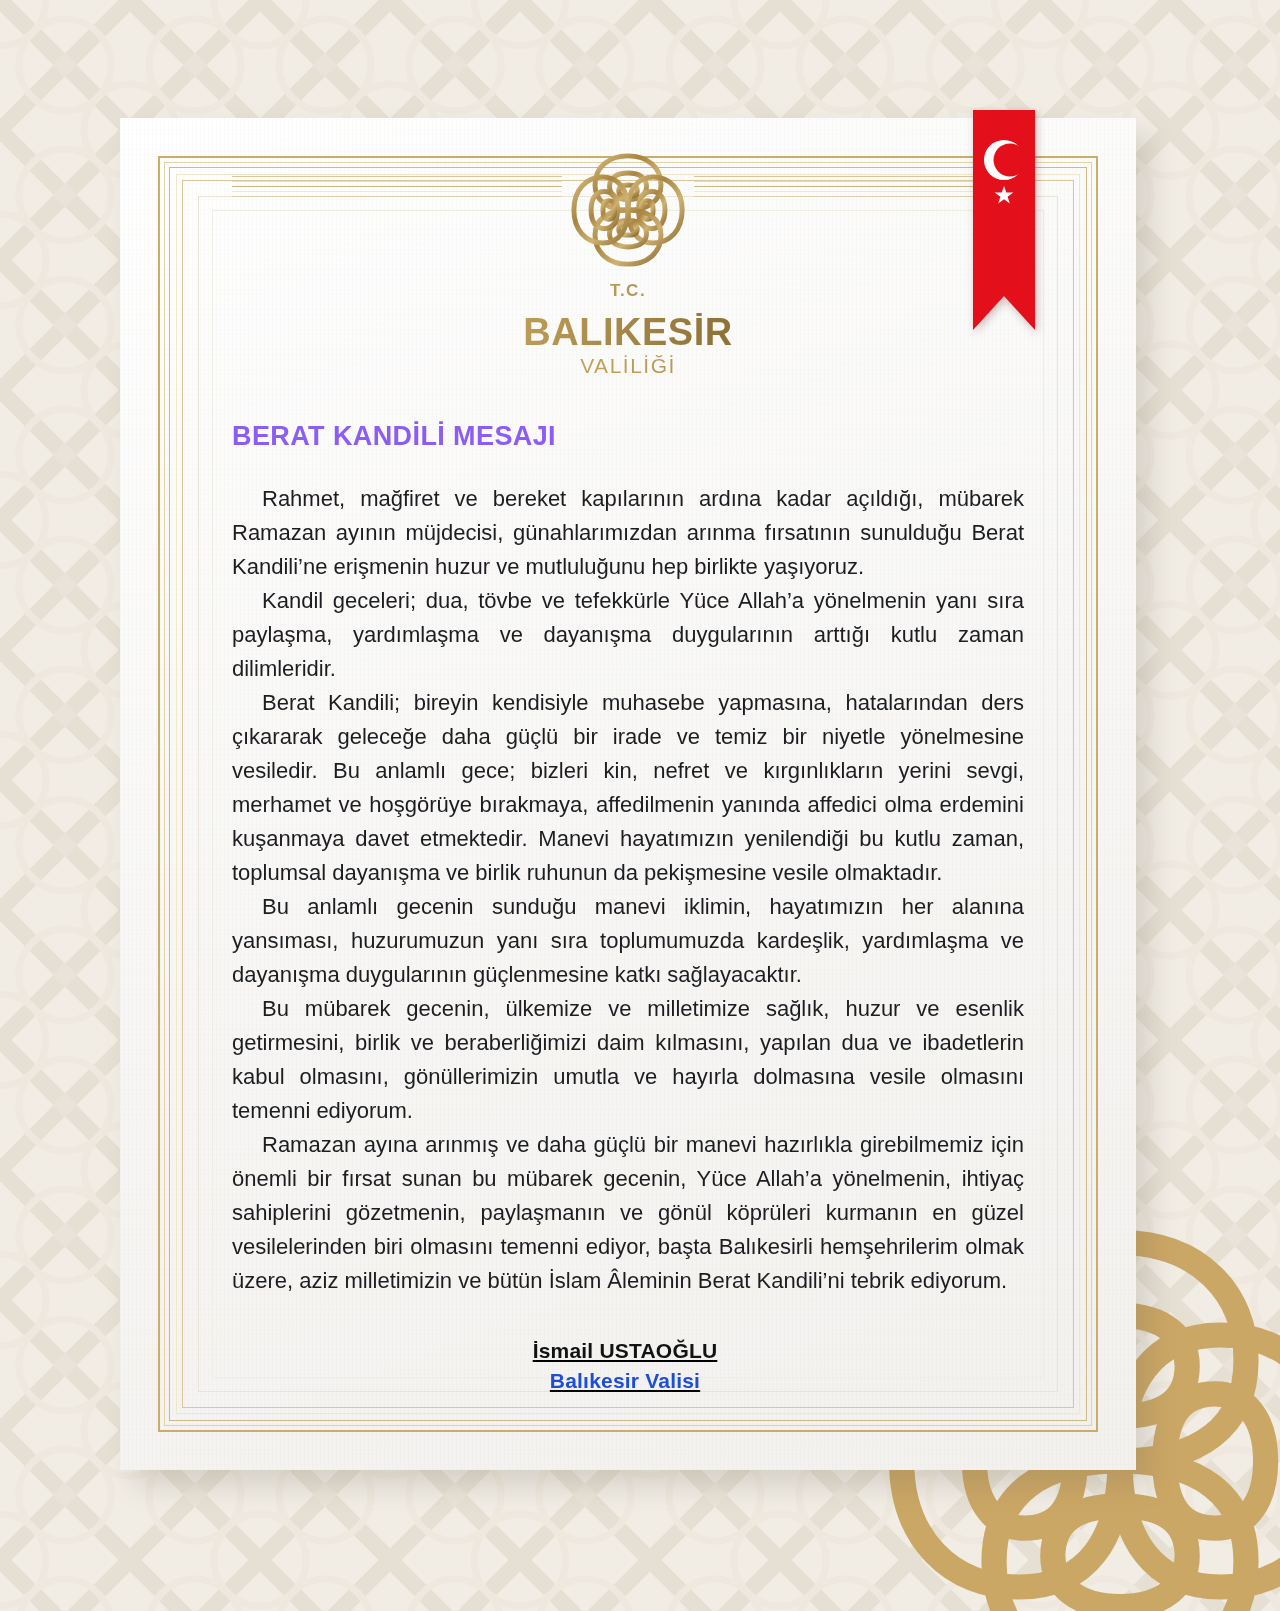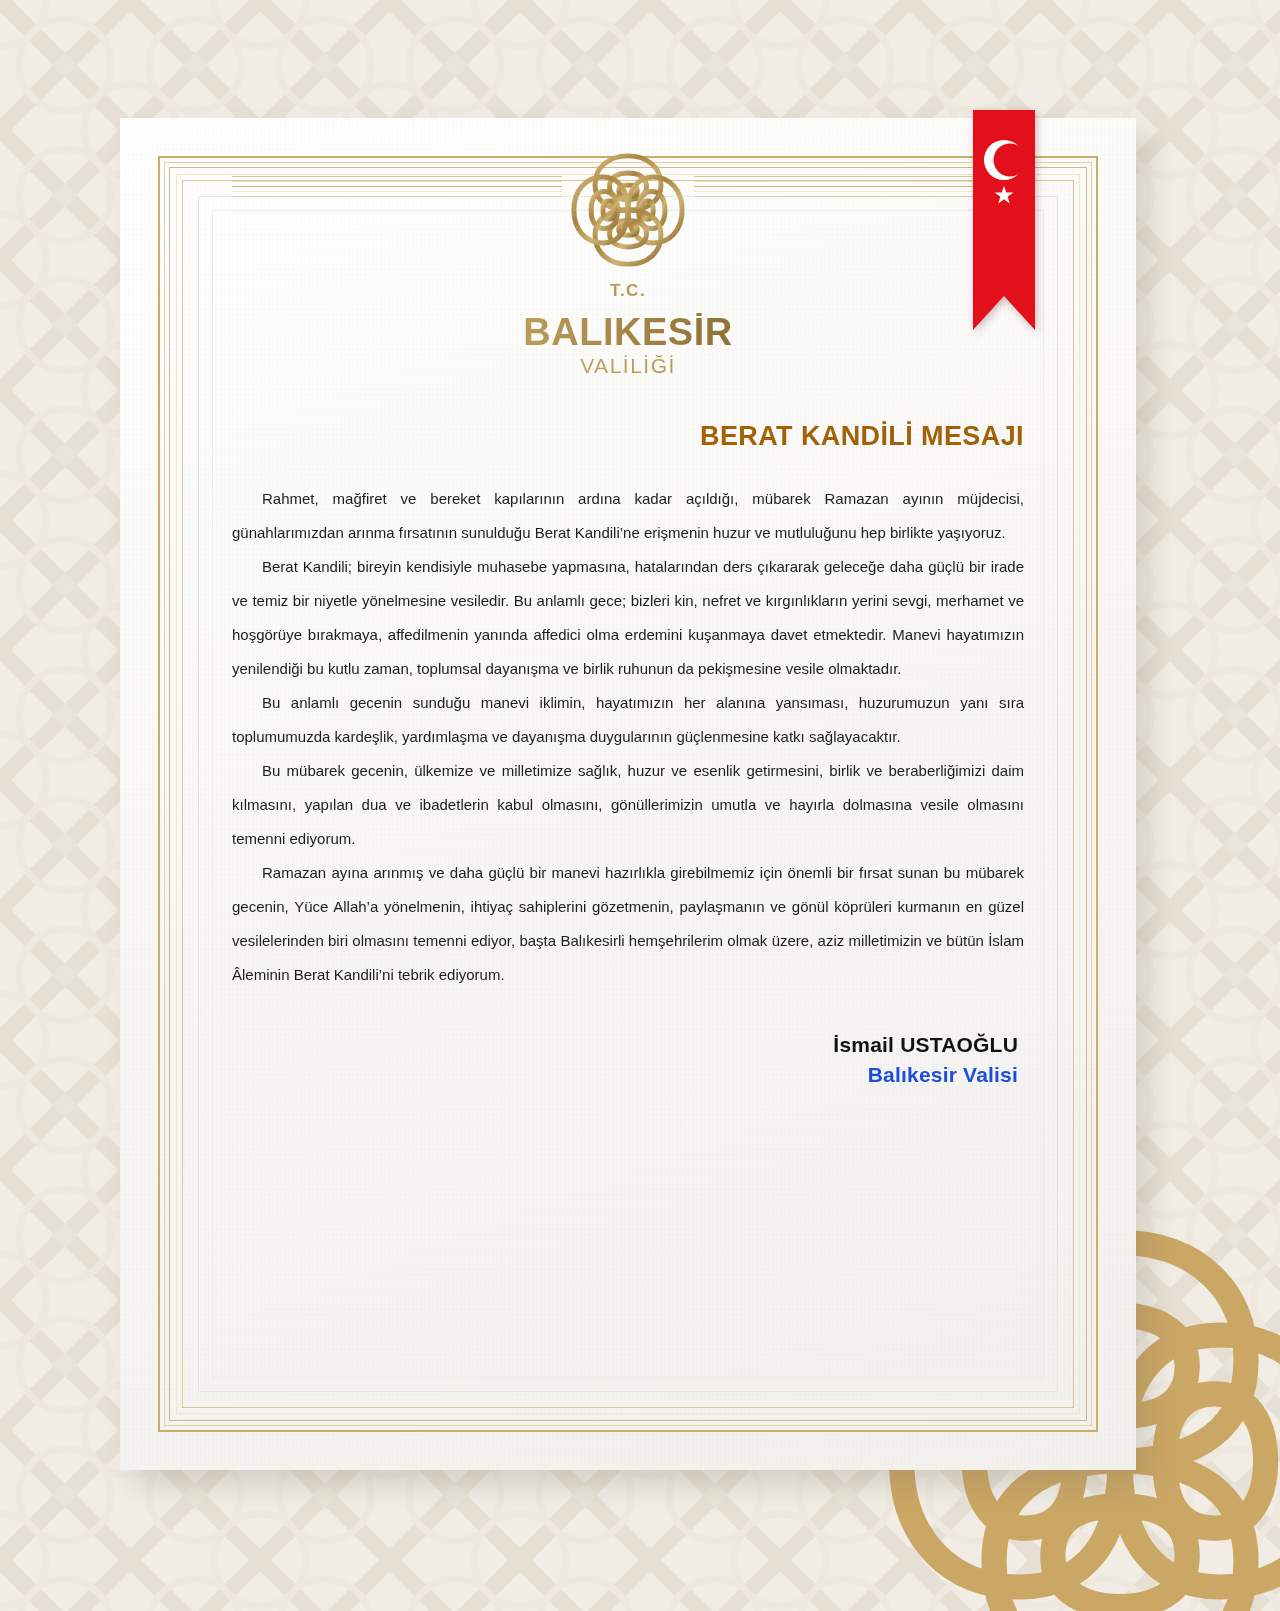--- a/index.html
+++ b/index.html
@@ -82,34 +82,34 @@
     background:linear-gradient(100deg,#8a6a30,#c7a762 30%,#8f7237 62%,#c2a25e 100%);
     -webkit-background-clip:text;background-clip:text;color:transparent;
   }
   .logo-sub{
     font-size:21px;font-weight:400;letter-spacing:1.5px;line-height:1.1;margin-top:1px;
     background:linear-gradient(100deg,#8a6a30,#c4a35e 40%,#9a7b3c 100%);
     -webkit-background-clip:text;background-clip:text;color:transparent;
   }
 
   #doc-title{
-    text-align:right;font-size:27px;font-weight:700;letter-spacing:.4px;
-    color:#a16207;margin-top:44px;
+    text-align:left;font-size:27px;font-weight:700;letter-spacing:.4px;
+    color:#8b5cf6;margin-top:44px;
   }
 
   #body-text{margin-top:30px;}
   #body-text p{
     margin:0;
-    font-size:15px;line-height:34px;color:#1b1d20;
+    font-size:22px;line-height:34px;color:#1b1d20;
     text-align:justify;text-justify:inter-word;
     text-indent:30px;
     hyphens:manual;
   }
 
-  #signature{margin-top:38px;text-align:right;padding-right:6px;}
+  #signature{margin-top:38px;text-align:center;padding-right:6px;text-decoration:underline;}
   #signature .name{font-size:21px;font-weight:700;color:#111214;line-height:30px;letter-spacing:.2px;}
   #signature .role{font-size:21px;font-weight:700;color:#1d4ed8;line-height:30px;letter-spacing:.2px;}
 </style>
 </head>
 <body>
 
 <div id="bg">
   <svg viewBox="0 0 1280 1611" preserveAspectRatio="xMidYMid slice" aria-hidden="true">
     <defs>
       <pattern id="lattice" width="260" height="260" patternUnits="userSpaceOnUse">
@@ -237,20 +237,21 @@
 
       <div class="logo-tc">T.C.</div>
       <div class="logo-city">BALIKESİR</div>
       <div class="logo-sub">VALİLİĞİ</div>
     </div>
 
     <h1 id="doc-title">BERAT KANDİLİ MESAJI</h1>
 
     <div id="body-text">
       <p>Rahmet, mağfiret ve bereket kapılarının ardına kadar açıldığı, mübarek Ramazan ayının müjdecisi, günahlarımızdan arınma fırsatının sunulduğu Berat Kandili’ne erişmenin huzur ve mutluluğunu hep birlikte yaşıyoruz.</p>
+      <p>Kandil geceleri; dua, tövbe ve tefekkürle Yüce Allah’a yönelmenin yanı sıra paylaşma, yardımlaşma ve dayanışma duygularının arttığı kutlu zaman dilimleridir.</p>
       <p>Berat Kandili; bireyin kendisiyle muhasebe yapmasına, hatalarından ders çıkararak geleceğe daha güçlü bir irade ve temiz bir niyetle yönelmesine vesiledir. Bu anlamlı gece; bizleri kin, nefret ve kırgınlıkların yerini sevgi, merhamet ve hoşgörüye bırakmaya, affedilmenin yanında affedici olma erdemini kuşanmaya davet etmektedir. Manevi hayatımızın yenilendiği bu kutlu zaman, toplumsal dayanışma ve birlik ruhunun da pekişmesine vesile olmaktadır.</p>
       <p>Bu anlamlı gecenin sunduğu manevi iklimin, hayatımızın her alanına yansıması, huzurumuzun yanı sıra toplumumuzda kardeşlik, yardımlaşma ve dayanışma duygularının güçlenmesine katkı sağlayacaktır.</p>
       <p>Bu mübarek gecenin, ülkemize ve milletimize sağlık, huzur ve esenlik getirmesini, birlik ve beraberliğimizi daim kılmasını, yapılan dua ve ibadetlerin kabul olmasını, gönüllerimizin umutla ve hayırla dolmasına vesile olmasını temenni ediyorum.</p>
       <p>Ramazan ayına arınmış ve daha güçlü bir manevi hazırlıkla girebilmemiz için önemli bir fırsat sunan bu mübarek gecenin, Yüce Allah’a yönelmenin, ihtiyaç sahiplerini gözetmenin, paylaşmanın ve gönül köprüleri kurmanın en güzel vesilelerinden biri olmasını temenni ediyor, başta Balıkesirli hemşehrilerim olmak üzere, aziz milletimizin ve bütün İslam Âleminin Berat Kandili’ni tebrik ediyorum.</p>
     </div>
 
     <div id="signature">
       <div class="name">İsmail USTAOĞLU</div>
       <div class="role">Balıkesir Valisi</div>
     </div>

